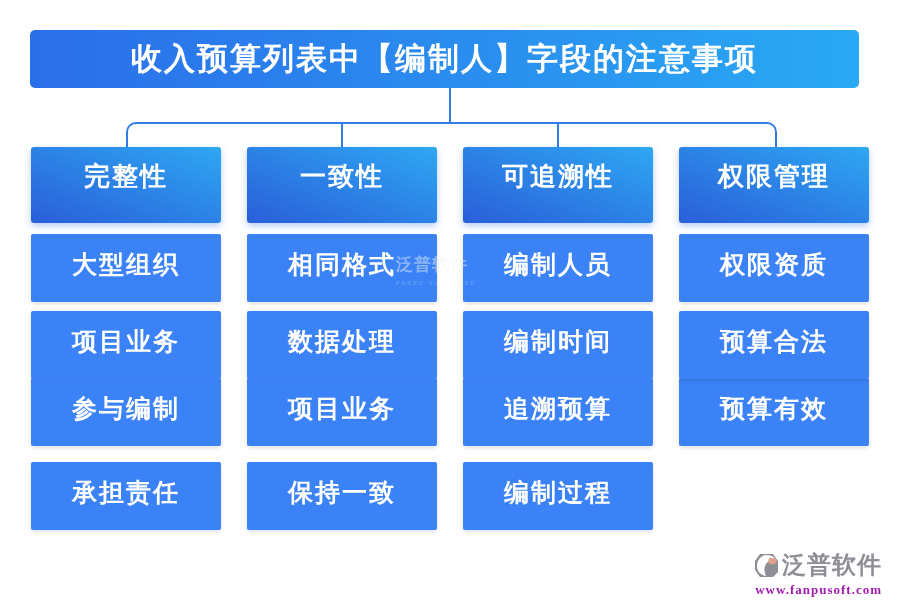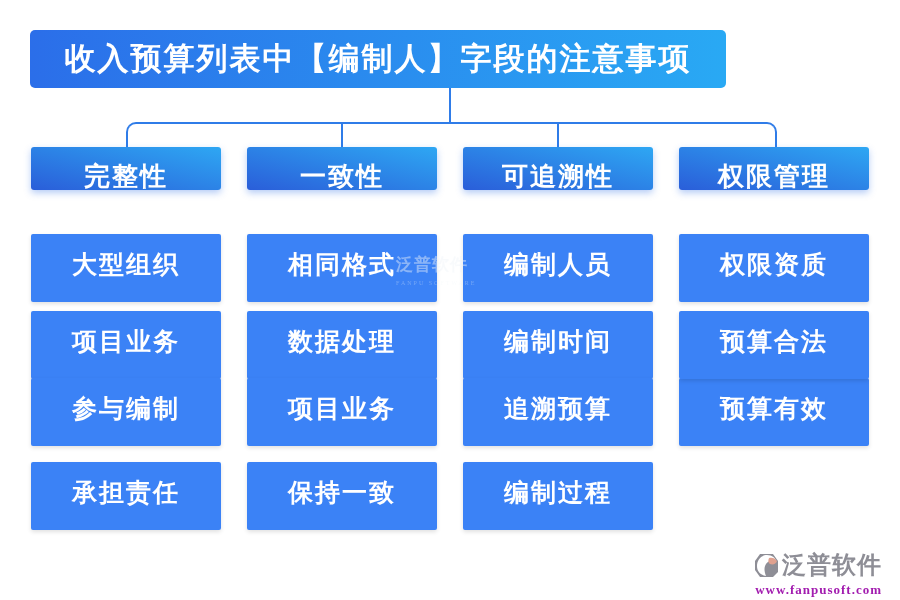--- a/index.html
+++ b/index.html
@@ -2,21 +2,21 @@
 <html><head>
 <meta charset="utf-8">
 <style>
   html,body{margin:0;padding:0;background:#ffffff;}
   .canvas{
     position:relative;width:900px;height:600px;background:#ffffff;overflow:hidden;
     font-family:"Liberation Serif","DejaVu Serif",serif;
   }
   
   .title{
-    position:absolute;left:30px;top:30px;width:696px;height:58px;
+    position:absolute;left:30px;top:30px;width:829px;height:58px;
     background:linear-gradient(to right,#2b6ee9,#29a9f4);
     border-radius:5px;color:#ffffff;font-weight:bold;font-size:31px;
     line-height:58px;text-align:center;letter-spacing:2px;
   }
   
   .conn{position:absolute;pointer-events:none;}
   .stem{left:449px;top:88px;width:2px;height:35px;background:#2f7ce8;}
   .bracket-left{
     left:126px;top:122px;width:324px;height:25px;
     border-left:2px solid #2f7ce8;border-top:2px solid #2f7ce8;
@@ -24,21 +24,21 @@
   }
   .bracket-right{
     left:450px;top:122px;width:325px;height:25px;
     border-right:2px solid #2f7ce8;border-top:2px solid #2f7ce8;
     border-top-right-radius:10px;
   }
   .drop-2{left:341px;top:122px;width:2px;height:25px;background:#2f7ce8;}
   .drop-3{left:557px;top:122px;width:2px;height:25px;background:#2f7ce8;}
   
   .hbox{
-    position:absolute;top:147px;width:190px;height:43px;
+    position:absolute;top:147px;width:190px;height:76px;
     background:linear-gradient(to top right,#2a5ed9,#2ea7f3);
     border-radius:3px;color:#ffffff;font-weight:bold;font-size:26px;
     line-height:60px;text-align:center;letter-spacing:2px;
     box-shadow:0 3px 7px rgba(43,110,230,0.35);
   }
   
   .item{
     position:absolute;width:190px;height:68px;background:#3b82f6;
     border-radius:2px;color:#ffffff;font-weight:bold;font-size:25px;
     line-height:61px;text-align:center;letter-spacing:2px;

